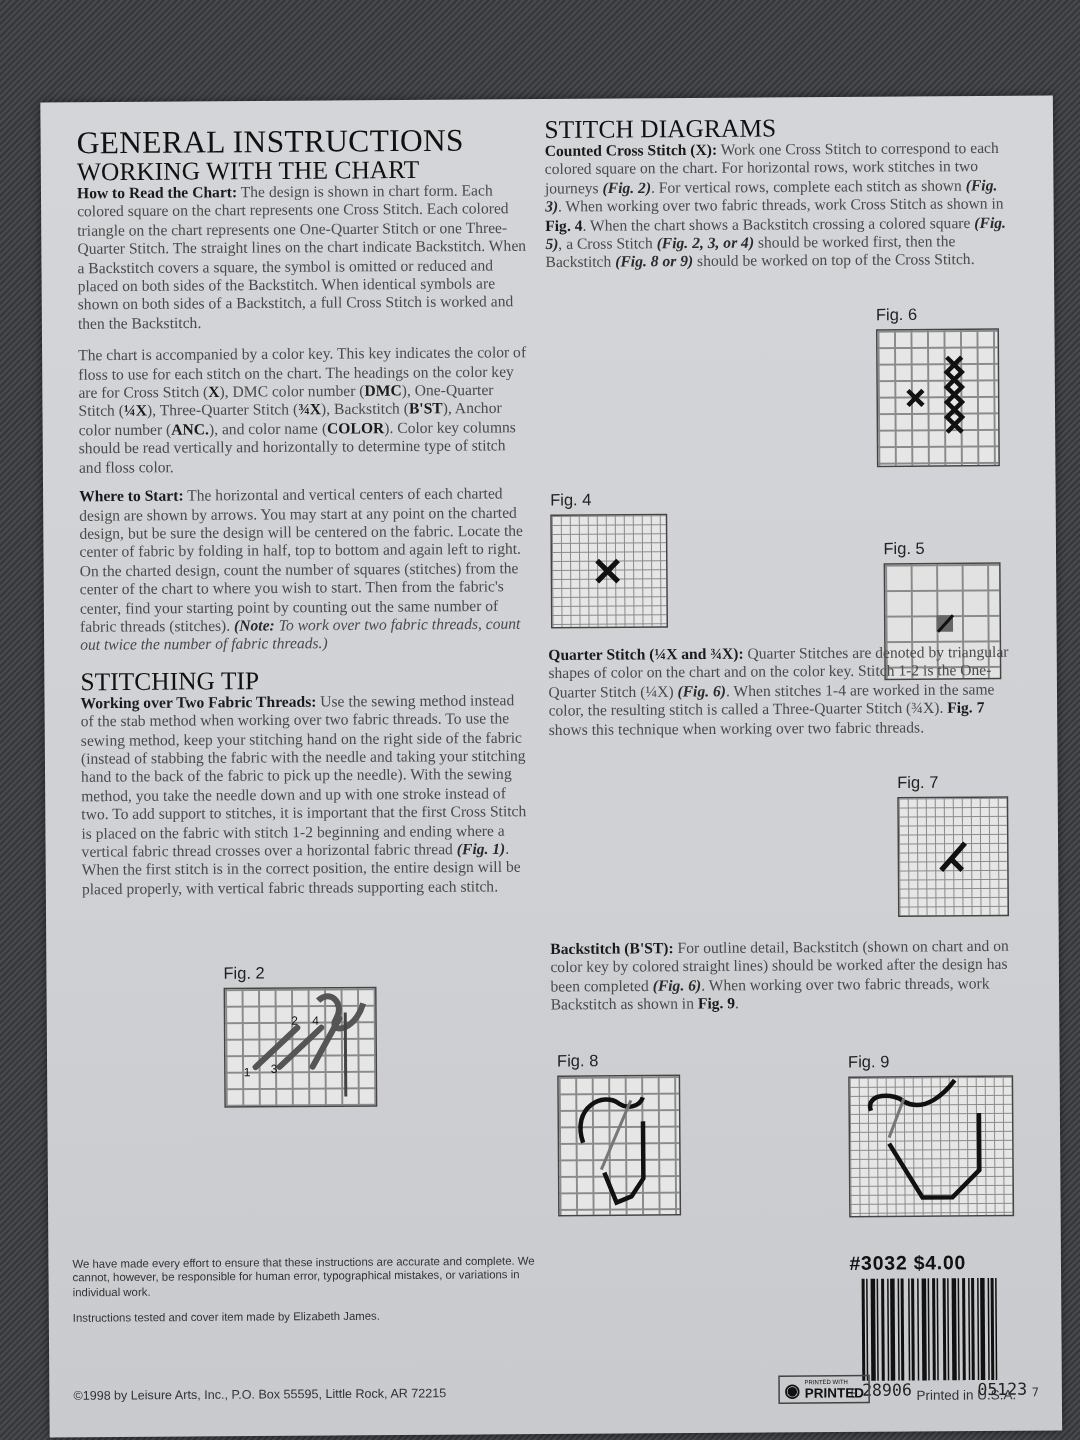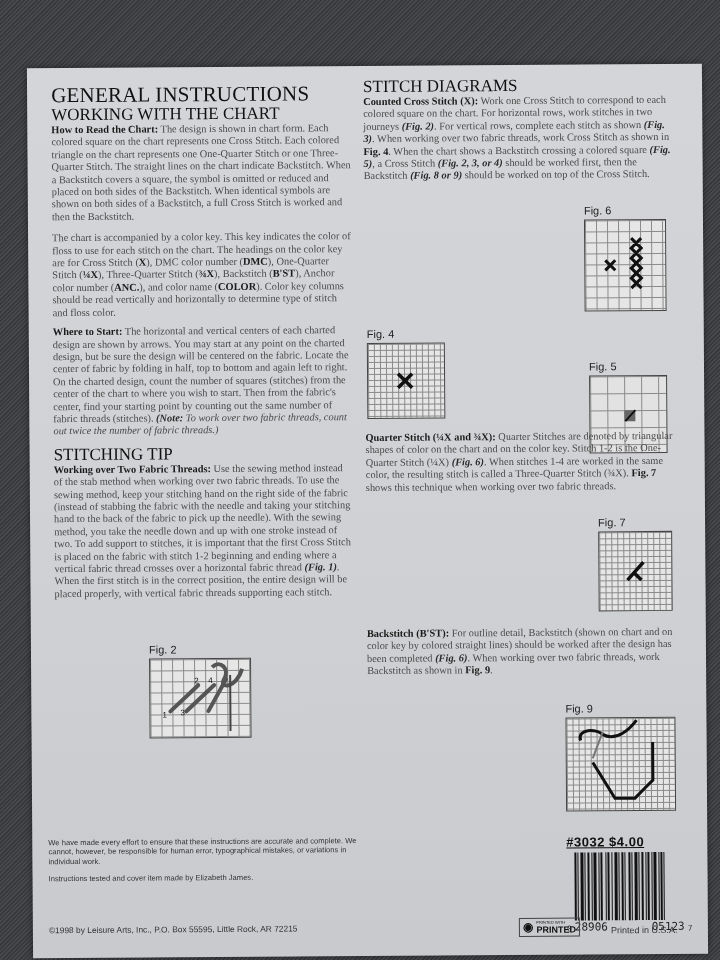--- a/index.html
+++ b/index.html
@@ -33,21 +33,21 @@
     background-image:
       linear-gradient(#8a8a8a 1px, transparent 1px),
       linear-gradient(90deg, #8a8a8a 1px, transparent 1px);
     background-size: 11px 11px;
     position: relative;
   }
   .grid.fine { background-size: 6px 6px; }
   .grid.plain { background-size: 17px 17px; background-color: #e2e2e2; }
   .grid svg { position: absolute; left: 0; top: 0; }
   .footnote { font-family: "Liberation Sans", sans-serif; font-size: 7.6px; line-height: 9.4px; color: #333; }
-  .price { font-family: "Liberation Sans", sans-serif; font-weight: bold; font-size: 13px; color: #111; letter-spacing: 0.5px; text-decoration: underline; }
+  .price { font-family: "Liberation Sans", sans-serif; font-weight: bold; font-size: 13px; color: #111; letter-spacing: 0.5px; }
   .barcode { display: flex; align-items: stretch; height: 68px; }
   .barcode span { display: block; background: #111; height: 100%; }
   .barcode-digits { font-family: "DejaVu Sans Mono", monospace; font-size: 11px; color: #222; display: flex; justify-content: space-between; width: 110px; }
   .soy { border: 1px solid #444; padding: 1px 3px; font-family: "Liberation Sans", sans-serif; font-size: 9px; font-weight: bold; color: #111; display: inline-flex; align-items: center; gap: 3px; }
   .soy small { display: block; font-size: 4px; font-weight: normal; }
 </style>
 </head>
 <body>
 
 <div class="paper">
@@ -145,20 +145,30 @@
       </svg>
     </div>
   </div>
 
   <div class="col" style="left:336px; top:562px; width:312px;">
     <p>
       <span class="lead">Backstitch (B'ST):</span><span> For outline detail, Backstitch (shown on chart and on color key by colored straight lines) should be worked after the design has been completed </span><span class="em">(Fig. 6)</span><span>. When working over two fabric threads, work Backstitch as shown in </span><span class="b">Fig. 9</span><span>.</span>
     </p>
   </div>
 
+  <div class="fig" style="left:340px; top:636px;">
+    <div class="fig-label">Fig. 8</div>
+    <div class="grid" style="width:80px; height:92px;">
+      <svg width="80" height="92">
+        <path d="M16 44 C8 20, 30 10, 40 18 C46 22, 54 20, 56 14" stroke="#111" stroke-width="3" fill="none"></path>
+        <line x1="48" y1="16" x2="28" y2="62" stroke="#777" stroke-width="2"></line>
+        <path d="M56 30 L56 68 L48 80 L38 84 L30 64" stroke="#111" stroke-width="3" fill="none"></path>
+      </svg>
+    </div>
+  </div>
 
   <div class="fig" style="left:534px; top:638px;">
     <div class="fig-label">Fig. 9</div>
     <div class="grid fine" style="width:108px; height:92px;">
       <svg width="108" height="92">
         <path d="M14 22 C10 10, 30 10, 36 16 C50 24, 64 10, 70 2" stroke="#111" stroke-width="3" fill="none"></path>
         <line x1="36" y1="14" x2="26" y2="40" stroke="#777" stroke-width="2"></line>
         <path d="M86 24 L86 62 L78 70 L68 80 L48 80 L26 44" stroke="#111" stroke-width="3" fill="none"></path>
       </svg>
     </div>

